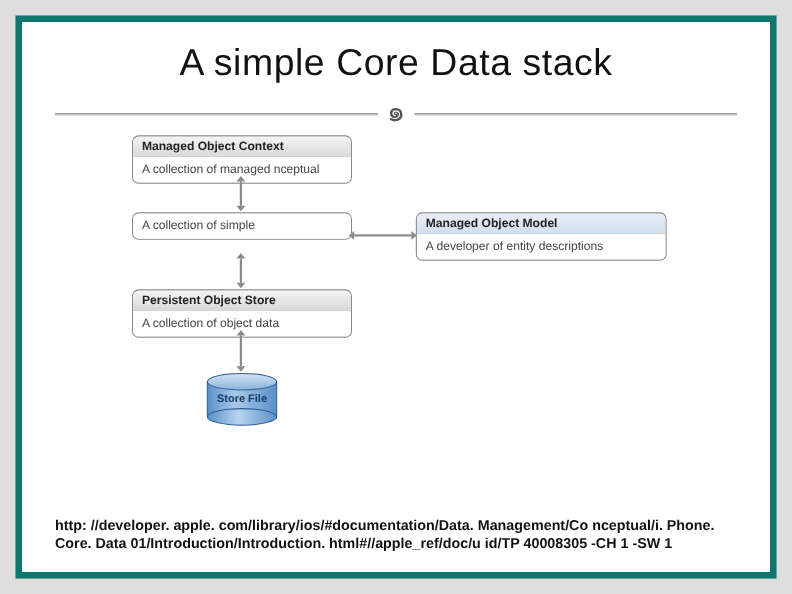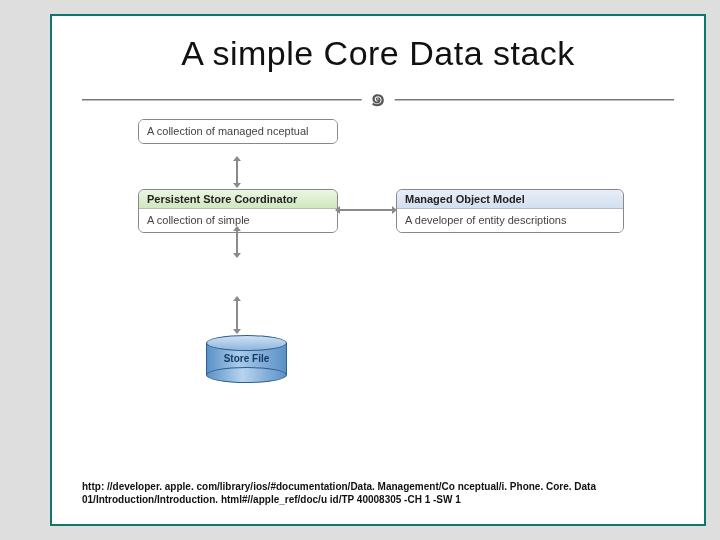--- a/index.html
+++ b/index.html
@@ -1,23 +1,22 @@
 <!DOCTYPE html>
 <html><head>
 <meta charset="utf-8">
 <style>
   * { box-sizing: border-box; margin: 0; padding: 0; }
   html, body { width: 720px; height: 540px; background: #dedede; font-family: Arial, Helvetica, sans-serif; }
   .slide {
     position: absolute;
     top: 14px; left: 14px; right: 14px; bottom: 14px;
     background: #ffffff;
-    border: 2px solid #0f766e;
+    border: 6px solid #0f766e;
     padding: 18px 30px 14px 30px;
-    margin-left: 36px;
   }
   .title {
     font-size: 34px;
     font-weight: 400;
     text-align: center;
     color: #111;
     letter-spacing: 0.5px;
   }
   .rule-wrap {
     position: relative;
@@ -100,21 +99,21 @@
     position: absolute;
     top: 50%; transform: translateY(-50%);
     border-top: 4px solid transparent;
     border-bottom: 4px solid transparent;
   }
   .arrow-h::before { left: -5px;  border-right: 5px solid #8a8a8a; }
   .arrow-h::after  { right: -5px; border-left: 5px solid #8a8a8a; }
 
   .cylinder {
     position: absolute;
-    width: 81px;
+    width: 64px;
     height: 48px;
   }
   .cyl-body {
     position: absolute;
     top: 8px; bottom: 8px; left: 0; right: 0;
     background: linear-gradient(to right, #5b91c7, #a9c9e8 40%, #5b91c7);
     border-left: 1px solid #2d5e90;
     border-right: 1px solid #2d5e90;
   }
   .cyl-top, .cyl-bot {
@@ -134,21 +133,21 @@
     font-weight: bold;
     color: #113a66;
     text-align: center;
     line-height: 1.05;
     width: 60px;
   }
 
   .link-text {
     position: absolute;
     left: 30px; right: 30px; bottom: 18px;
-    font-size: 10px;
+    font-size: 13px;
     font-weight: bold;
     color: #111;
     line-height: 1.25;
     word-break: break-word;
   }
 </style>
 </head>
 <body>
 
 <div class="slide">
@@ -156,39 +155,43 @@
   <div class="title">A simple Core Data stack</div>
 
   <div class="rule-wrap">
     <div class="rule-line"></div>
     <div class="flourish">๑</div>
   </div>
 
   <div class="diagram-area">
 
     <div class="box" style="left:0; top:0; width:200px;">
+      <div class="hdr hdr-gray">Managed Object Context</div>
       <div class="body">A collection of managed nceptual</div>
     </div>
 
     <div class="arrow-v" style="top:42px; height:22px;"></div>
 
     <div class="box" style="left:0; top:70px; width:200px;">
-      <div class="hdr hdr-green">Persistent Store Coordinator</div>
       <div class="body">A collection of simple</div>
     </div>
 
     <div class="arrow-h" style="left:202px; top:90px; width:52px;"></div>
 
     <div class="box" style="left:258px; top:70px; width:228px;">
       <div class="hdr hdr-blue">Managed Object Model</div>
       <div class="body">A developer of entity descriptions</div>
     </div>
 
     <div class="arrow-v" style="top:112px; height:22px;"></div>
 
+    <div class="box" style="left:0; top:140px; width:200px;">
+      <div class="hdr hdr-gray">Persistent Object Store</div>
+      <div class="body">A collection of object data</div>
+    </div>
 
     <div class="arrow-v" style="top:182px; height:28px;"></div>
 
     <div class="cylinder" style="left:68px; top:216px;">
       <div class="cyl-body"></div>
       <div class="cyl-bot"></div>
       <div class="cyl-top"></div>
       <div class="cyl-label">Store
 File</div>
     </div>

